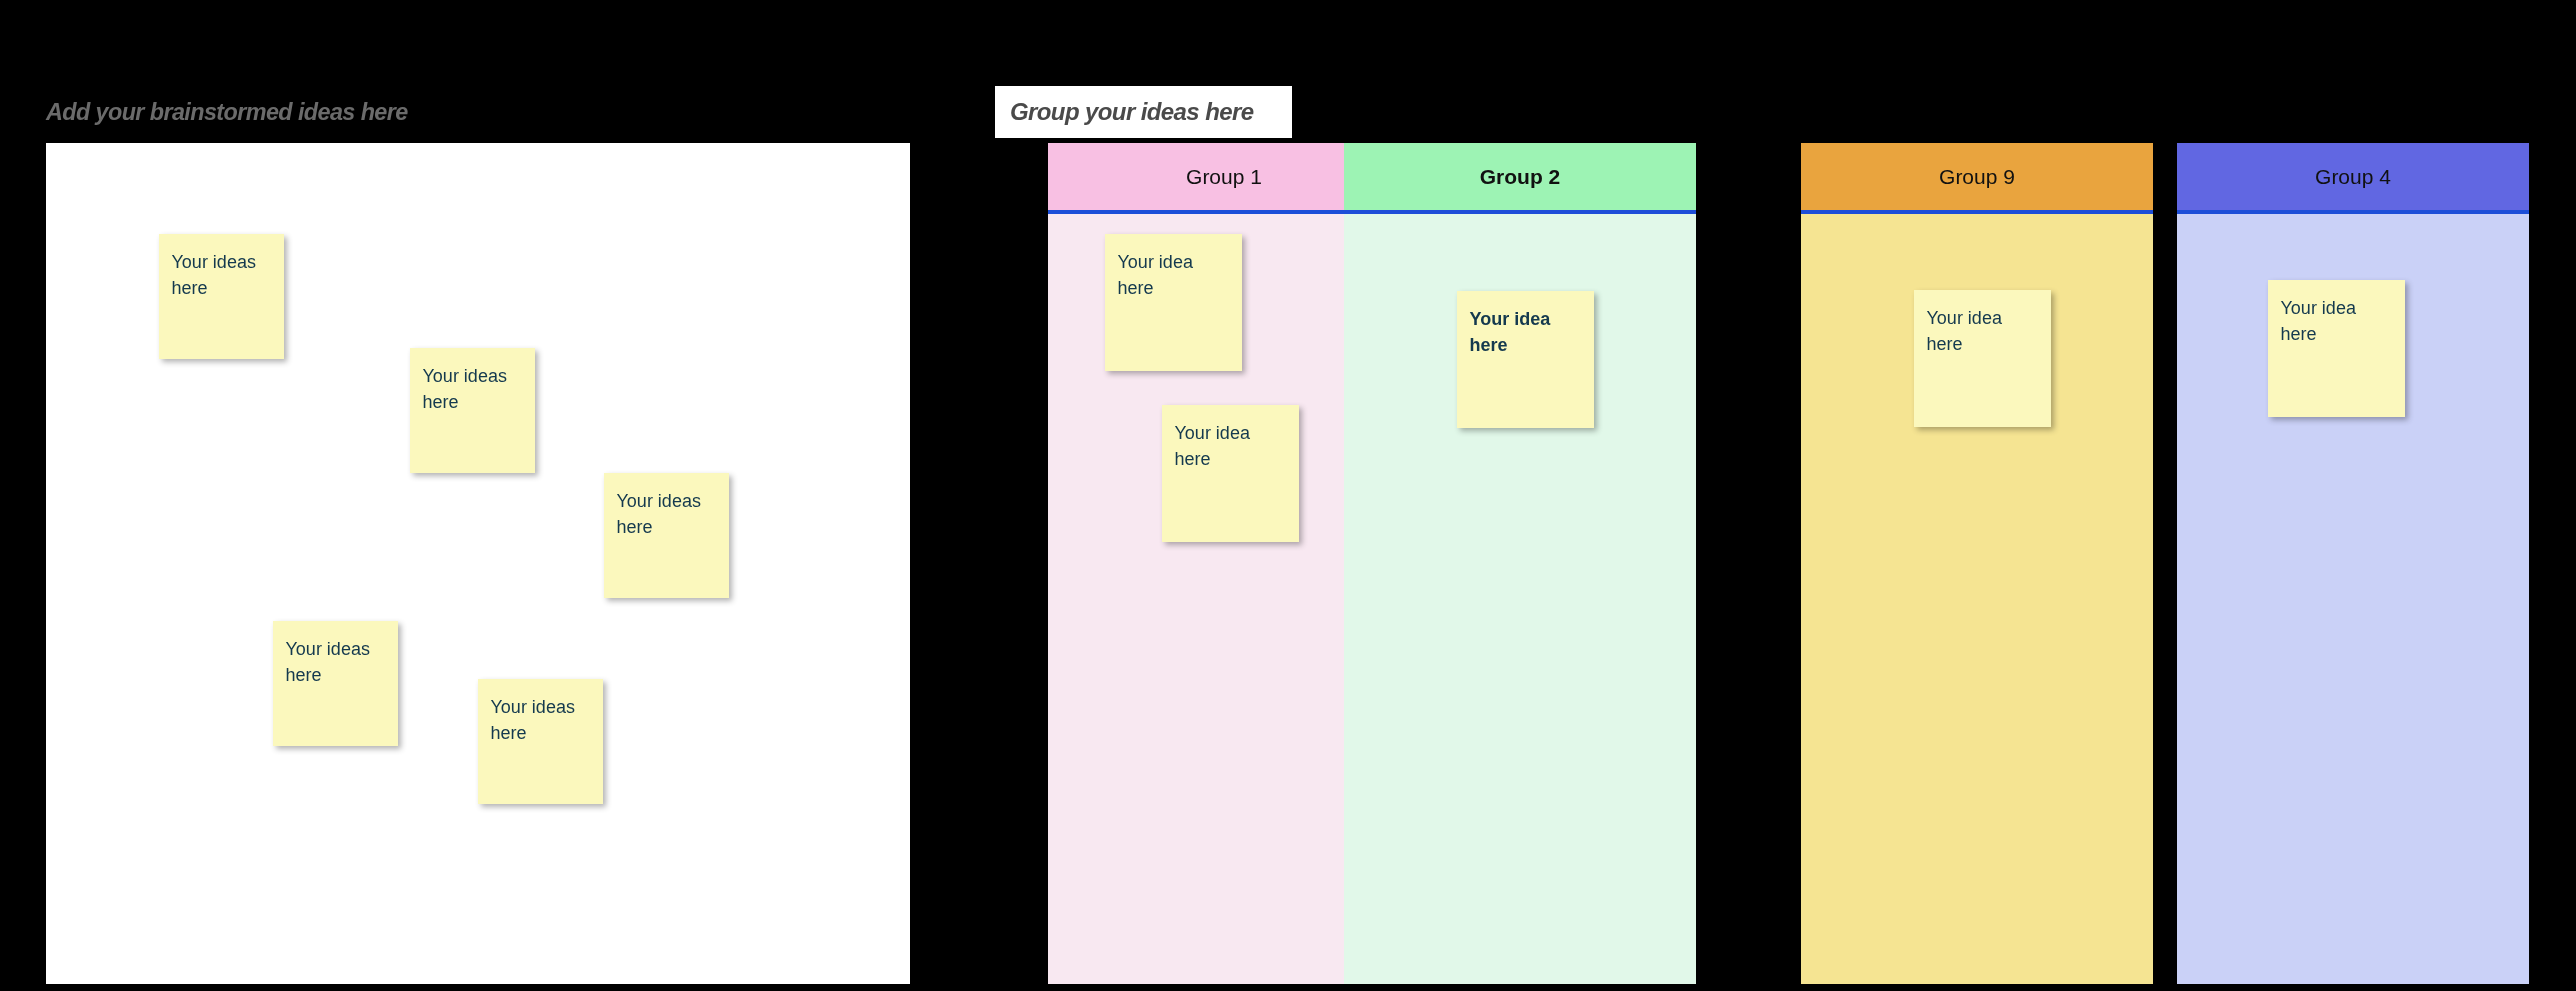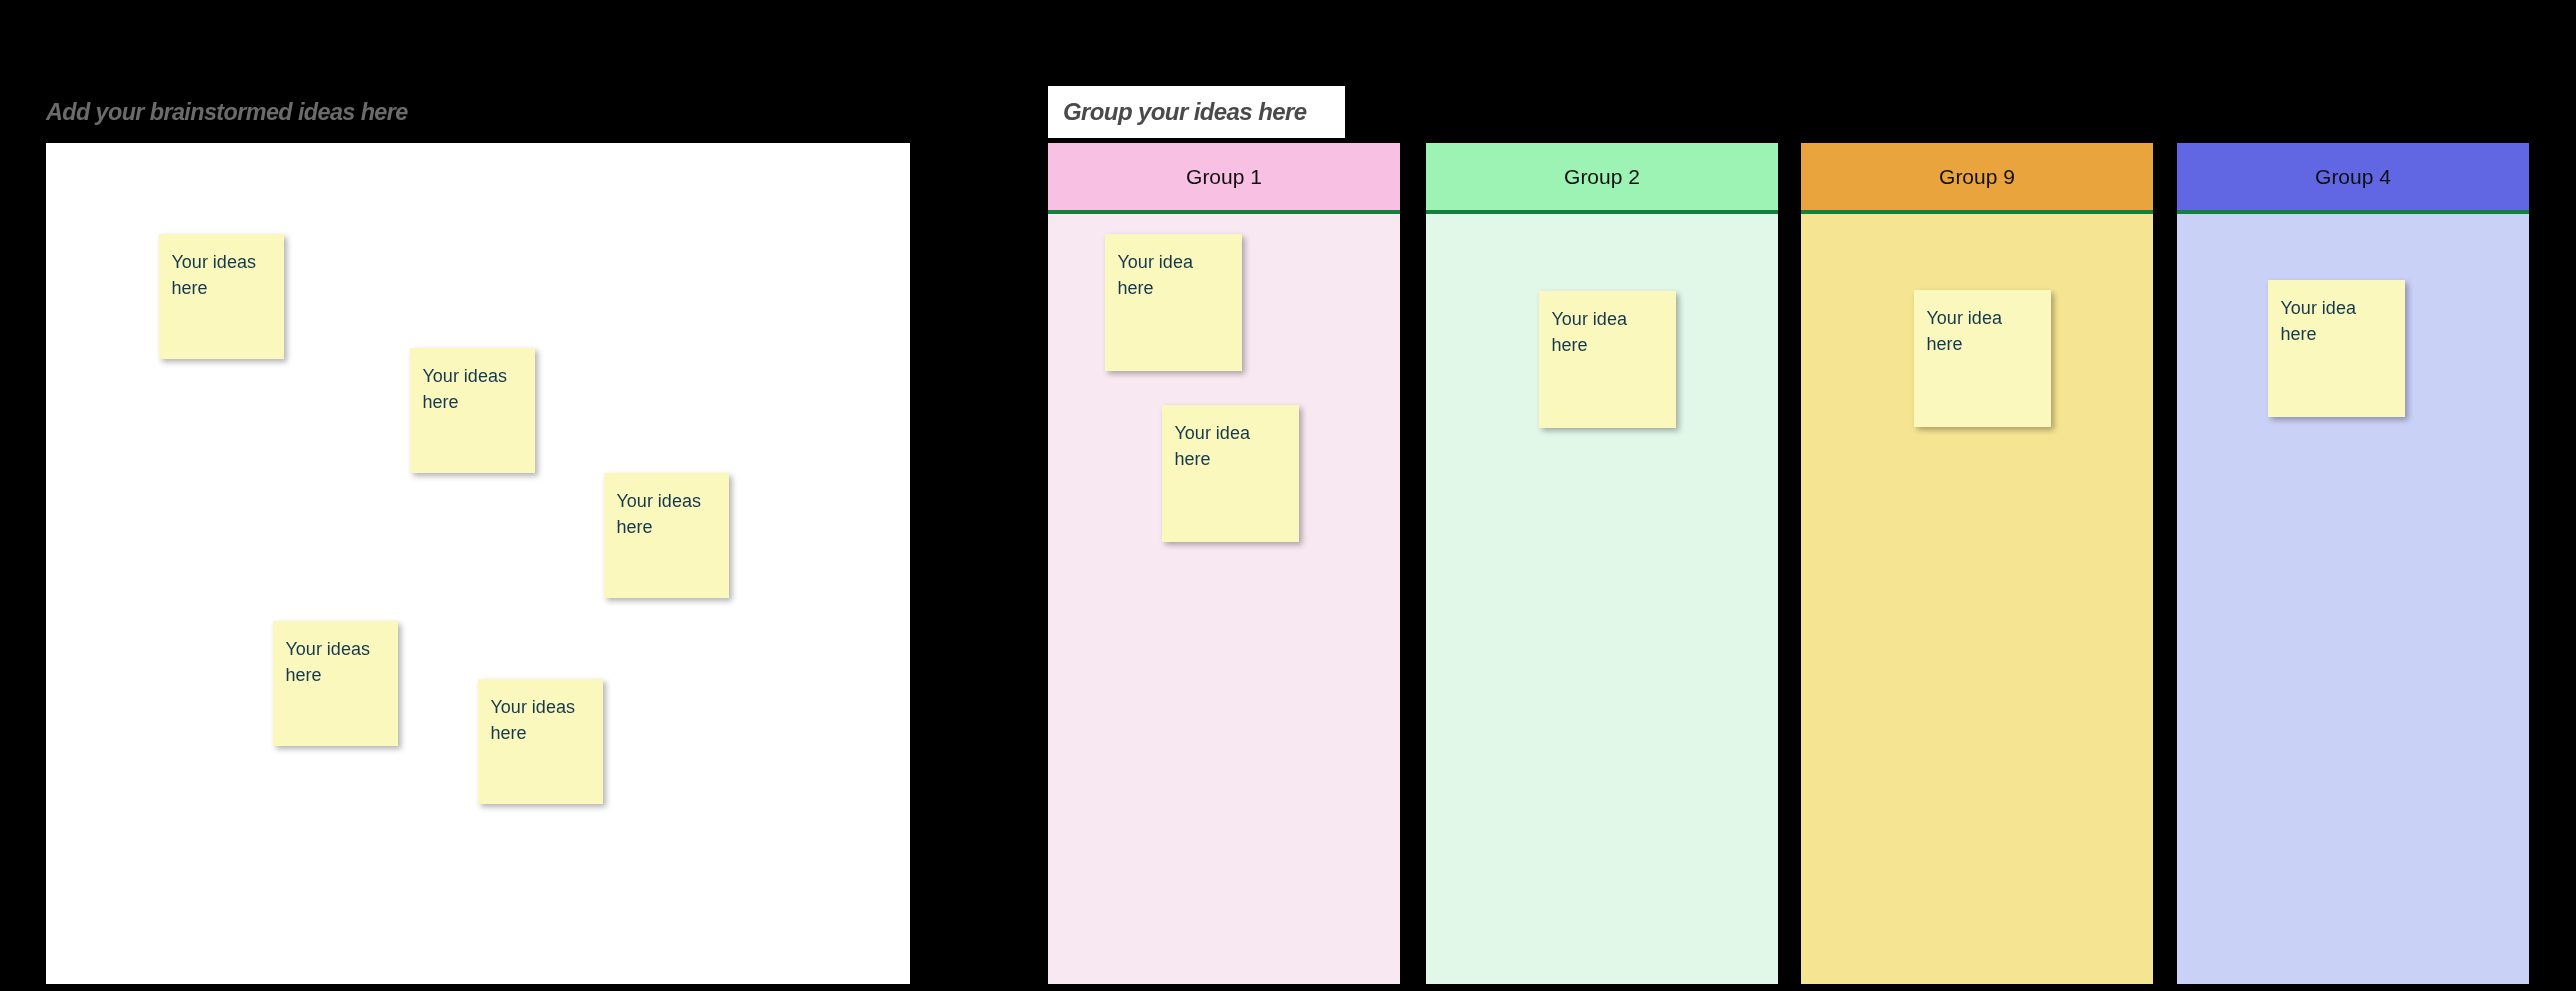--- a/index.html
+++ b/index.html
@@ -54,21 +54,21 @@
 
   .bn1 { left: 113px; top: 91px; }
   .bn2 { left: 364px; top: 205px; }
   .bn3 { left: 558px; top: 330px; }
   .bn4 { left: 227px; top: 478px; }
   .bn5 { left: 432px; top: 536px; }
 
   
   .group-label {
     position: absolute;
-    left: 1048px;
+    left: 995px;
     top: 46px;
     width: 297px;
     height: 52px;
     background: #ffffff;
     color: #4a4a4a;
     font-size: 24px;
     font-weight: 700;
     font-style: italic;
     letter-spacing: -0.6px;
     line-height: 52px;
@@ -76,28 +76,28 @@
     box-sizing: border-box;
     white-space: nowrap;
   }
   .column {
     position: absolute;
     top: 103px;
     width: 352px;
     height: 841px;
   }
   .col1 { left: 1048px; }
-  .col2 { left: 1426px; }
+  .col2 { left: 1344px; font-weight: bold; }
   .col3 { left: 1801px; }
   .col4 { left: 2177px; }
 
   .col-header {
     width: 100%;
     height: 67px;
-    border-bottom: 4px solid #15803d;
+    border-bottom: 4px solid #1d4ed8;
     box-sizing: content-box;
     display: flex;
     align-items: center;
     justify-content: center;
     font-size: 21px;
     color: #111111;
   }
   .col-body {
     position: relative;
     width: 100%;

